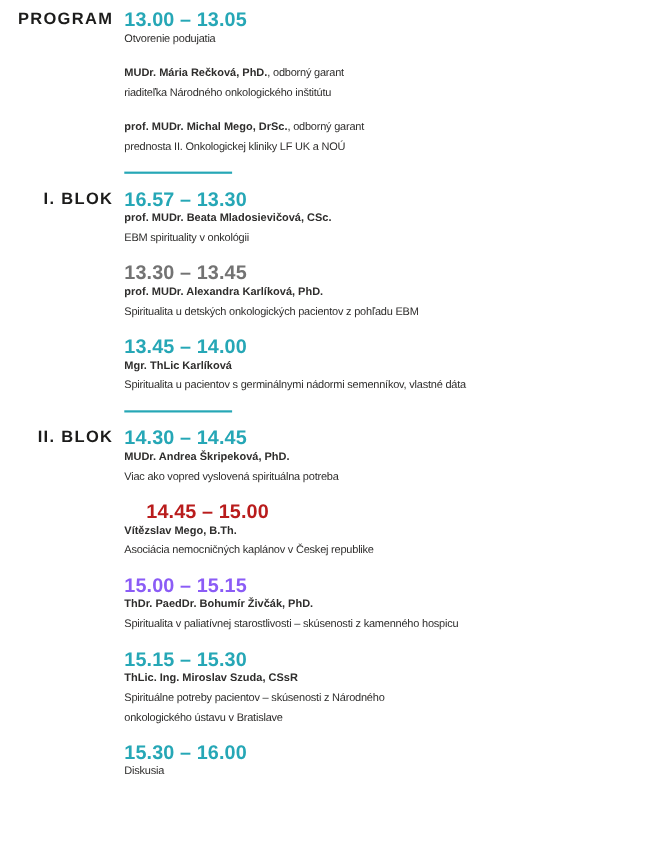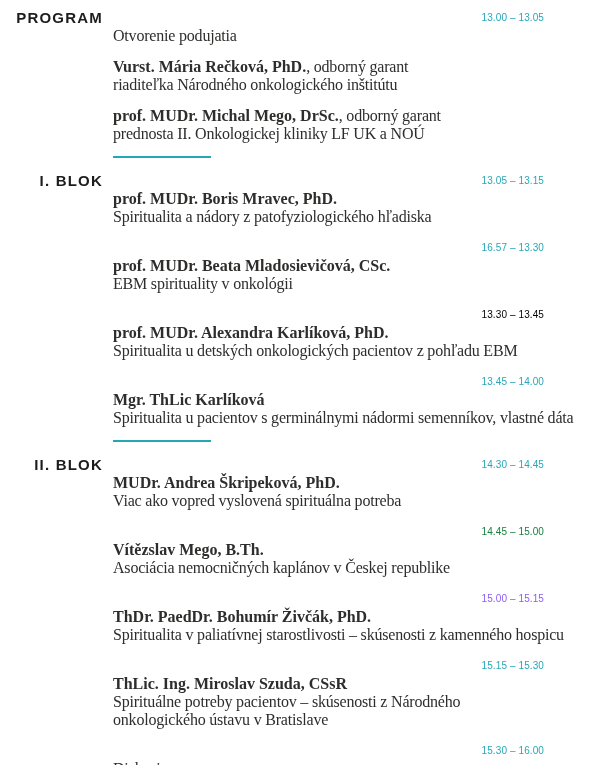--- a/index.html
+++ b/index.html
@@ -37,32 +37,30 @@
   }
   .section-content {
     flex: 1;
     margin-left: 10px;
     min-width: 0;
   }
   .entry {
     margin: 0 0 13px 0;
   }
   .entry-time {
-    font-weight: normal;
-    font-size: 10px;
+    font-weight: bold;
+    font-size: 18px;
     line-height: 18px;
     letter-spacing: 0.1px;
-    text-align: right;
   }
   .entry-line {
-    font-size: 16px;
+    font-size: 10px;
     line-height: 18px;
     letter-spacing: -0.2px;
     white-space: nowrap;
-    font-family: Liberation Serif, serif;
   }
   .entry-line .bold-part {
     font-weight: bold;
     letter-spacing: 0;
   }
   .divider {
     width: 98px;
     height: 2px;
     margin: 0 0 14px 0;
   }
@@ -73,66 +71,61 @@
 <div class="page">
   <div id="sections-root">
       <div class="section">
         <div class="section-label">PROGRAM</div>
         <div class="section-content">
           <div class="entry">
             <div class="entry-time" style="color: rgb(38, 167, 182);">13.00 – 13.05</div>
             <div class="entry-line"><span>Otvorenie podujatia</span></div>
           </div>
           <div class="entry">
-            <div class="entry-line"><span class="bold-part">Vurst. Mária Rečková, PhD.</span><span>, odborný garant</span></div>
+            <div class="entry-line"><span class="bold-part">MUDr. Mária Rečková, PhD.</span><span>, odborný garant</span></div>
             <div class="entry-line"><span>riaditeľka Národného onkologického inštitútu</span></div>
           </div>
           <div class="entry">
             <div class="entry-line"><span class="bold-part">prof. MUDr. Michal Mego, DrSc.</span><span>, odborný garant</span></div>
             <div class="entry-line"><span>prednosta II. Onkologickej kliniky LF UK a NOÚ</span></div>
           </div>
           <div class="divider" style="background: rgb(38, 167, 182);"></div>
         </div>
       </div>
       <div class="section">
         <div class="section-label">I. BLOK</div>
         <div class="section-content">
           <div class="entry">
-            <div class="entry-time" style="color: rgb(38, 167, 182);">13.05 – 13.15</div>
-            <div class="entry-line"><span class="bold-part">prof. MUDr. Boris Mravec, PhD.</span></div>
-            <div class="entry-line"><span>Spiritualita a nádory z patofyziologického hľadiska</span></div>
-          </div>
-          <div class="entry">
             <div class="entry-time" style="color: rgb(38, 167, 182);">16.57 – 13.30</div>
             <div class="entry-line"><span class="bold-part">prof. MUDr. Beata Mladosievičová, CSc.</span></div>
             <div class="entry-line"><span>EBM spirituality v onkológii</span></div>
           </div>
           <div class="entry">
-            <div class="entry-time" style="color: #000000;">13.30 – 13.45</div>
+            <div class="entry-time" style="color: #737373;">13.30 – 13.45</div>
             <div class="entry-line"><span class="bold-part">prof. MUDr. Alexandra Karlíková, PhD.</span></div>
             <div class="entry-line"><span>Spiritualita u detských onkologických pacientov z pohľadu EBM</span></div>
           </div>
           <div class="entry">
             <div class="entry-time" style="color: rgb(38, 167, 182);">13.45 – 14.00</div>
             <div class="entry-line"><span class="bold-part">Mgr. ThLic Karlíková</span></div>
             <div class="entry-line"><span>Spiritualita u pacientov s germinálnymi nádormi semenníkov, vlastné dáta</span></div>
           </div>
           <div class="divider" style="background: rgb(38, 167, 182);"></div>
         </div>
       </div>
       <div class="section">
         <div class="section-label">II. BLOK</div>
         <div class="section-content">
           <div class="entry">
             <div class="entry-time" style="color: rgb(38, 167, 182);">14.30 – 14.45</div>
             <div class="entry-line"><span class="bold-part">MUDr. Andrea Škripeková, PhD.</span></div>
             <div class="entry-line"><span>Viac ako vopred vyslovená spirituálna potreba</span></div>
           </div>
           <div class="entry">
-            <div class="entry-time" style="color: #15803d;">14.45 – 15.00</div>
+            <div class="entry-time" style="color: #b91c1c; margin-left: 20px;">14.45 – 15.00</div>
             <div class="entry-line"><span class="bold-part">Vítězslav Mego, B.Th.</span></div>
             <div class="entry-line"><span>Asociácia nemocničných kaplánov v Českej republike</span></div>
           </div>
           <div class="entry">
             <div class="entry-time" style="color: #8b5cf6;">15.00 – 15.15</div>
             <div class="entry-line"><span class="bold-part">ThDr. PaedDr. Bohumír Živčák, PhD.</span></div>
             <div class="entry-line"><span>Spiritualita v paliatívnej starostlivosti – skúsenosti z kamenného hospicu</span></div>
           </div>
           <div class="entry">
             <div class="entry-time" style="color: rgb(38, 167, 182);">15.15 – 15.30</div>

